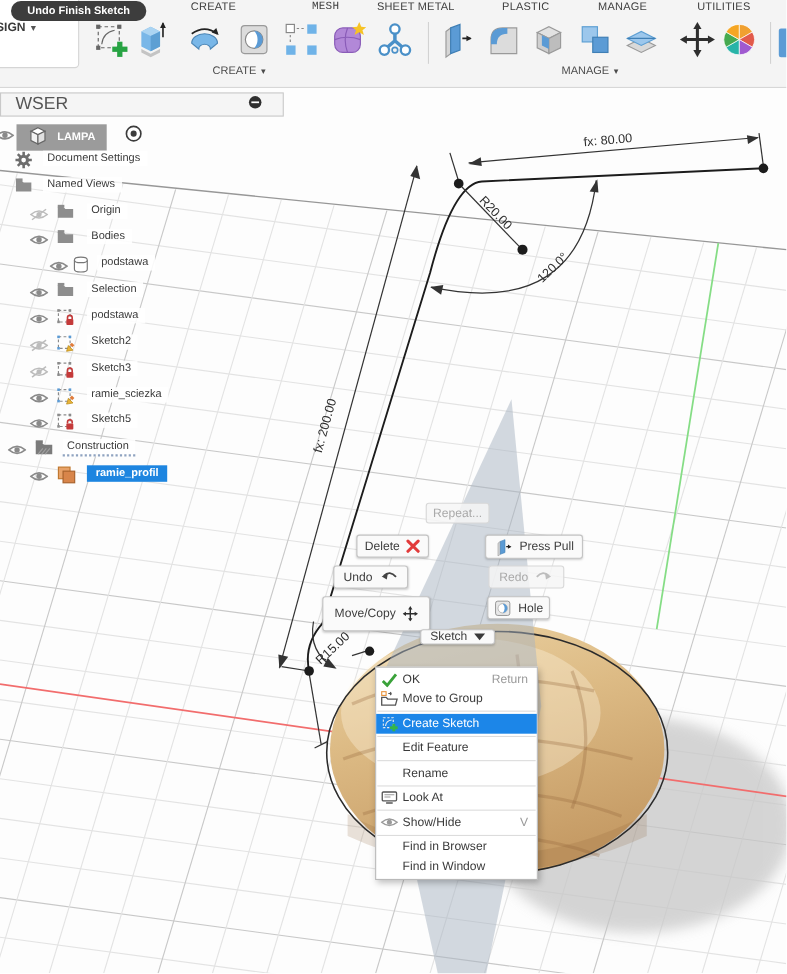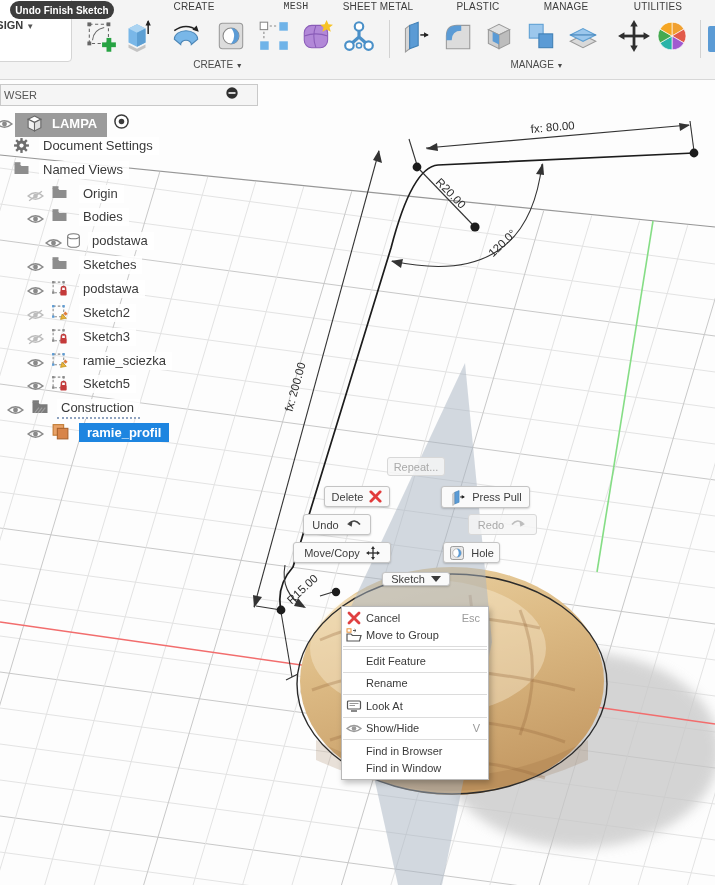--- a/index.html
+++ b/index.html
@@ -16,35 +16,35 @@
     transform:translateX(-50%); display:flex; align-items:center; justify-content:center; }
   .ribbon-div { position:absolute; top:20px; width:1px; height:38px; background:#d2d2d2; }
   .group-label { position:absolute; top:59px; transform:translateX(-50%);
     font-size:10px; color:#4a4a4a; }
   .group-label .caret { font-size:7px; color:#4a4a4a; }
   #workspace-box { position:absolute; left:-14px; top:-8px; width:86px; height:70px;
     background:#fff; border:1px solid #d5d5d5; border-radius:4px; }
   #workspace-label { position:absolute; left:2px; top:26px; font-size:11px;
     font-weight:bold; color:#3a3a3a; }
   #workspace-label .caret { font-size:8px; color:#555; }
-  #tooltip-pill { position:absolute; left:10px; top:1px; width:104px; height:18px;
+  #tooltip-pill { position:absolute; left:10px; top:1px; width:123px; height:18px;
     background:#3d3d3d; border-radius:9px; color:#fff; font-size:10px; font-weight:bold;
     display:flex; align-items:center; justify-content:center; z-index:40; white-space:nowrap; }
   #partial-icon { position:absolute; right:0; top:26px; width:7px; height:26px;
     background:#5b9bd5; border-radius:2px 0 0 2px; }
 
   
   #browser { position:absolute; left:0; top:84px; width:260px; z-index:20; }
   #browser-header { position:absolute; left:0; top:0; width:258px; height:22px;
     background:rgba(245,245,245,.96); border:1px solid #c9c9c9;
     display:flex; align-items:center; }
-  #browser-header .hdr-label { font-size:11px; color:#555; margin-left:3px; flex:1; }
+  #browser-header .hdr-label { font-size:16px; color:#555; margin-left:13px; flex:1; }
   .tree-row { position:absolute; height:20px; display:flex; align-items:center; }
   .tree-chip { background:rgba(255,255,255,.88); padding:1px 6px 2px 4px;
-    font-size:13px; color:#3a3a3a; white-space:nowrap; }
+    font-size:10px; color:#3a3a3a; white-space:nowrap; }
   .tree-chip.gray { background:#9b9b9b; color:#fff; font-weight:bold; padding:2px 10px; }
   .tree-chip.blue { background:#1d85e0; color:#fff; font-weight:bold; padding:2px 8px; }
   .tree-ico { position:absolute; top:1px; }
   .tree-eye { position:absolute; top:4px; cursor:pointer; }
   .construction-dots { border-bottom:2px dotted #8fa3c0; }
 
   
   #viewport { position:absolute; left:0; top:0; width:715px; height:885px; z-index:1; }
 
   
@@ -437,21 +437,21 @@
         </div>
         <div class="tree-row" style="top: 171px; left: 0px;">
           <span class="tree-eye" style="left: 27px;"><svg width="17" height="12" viewBox="0 0 16 11">
               <path d="M1,5.5 Q8,-0.5 15,5.5 Q8,11.5 1,5.5 Z" fill="none" stroke="#8a8a8a" stroke-width="1.4"></path>
               <circle cx="8" cy="5.5" r="2.3" fill="#8a8a8a"></circle>
             </svg></span>
           <span class="tree-ico" style="left: 51px;"><svg width="17" height="14" viewBox="0 0 16 14">
               <path d="M1,3 L6,3 L8,5 L15,5 L15,13 L1,13 Z" fill="#8d8d8d"></path>
               <rect x="1" y="1.2" width="6" height="2.4" fill="#8d8d8d"></rect>
             </svg></span>
-          <span class="tree-chip" style="position: absolute; left: 79px; top: 1px;"><span>Sketches</span></span>
+          <span class="tree-chip" style="position: absolute; left: 79px; top: 1px;"><span>Selection</span></span>
         </div>
         <div class="tree-row" style="top: 195px; left: 0px;">
           <span class="tree-eye" style="left: 27px;"><svg width="17" height="12" viewBox="0 0 16 11">
               <path d="M1,5.5 Q8,-0.5 15,5.5 Q8,11.5 1,5.5 Z" fill="none" stroke="#8a8a8a" stroke-width="1.4"></path>
               <circle cx="8" cy="5.5" r="2.3" fill="#8a8a8a"></circle>
             </svg></span>
           <span class="tree-ico" style="left: 51px;"><svg width="18" height="17" viewBox="0 0 17 16">
               <rect x="2" y="2" width="10" height="10" fill="none" stroke="#8a8a8a" stroke-dasharray="2.4,2"></rect>
               <rect x="1" y="1" width="2.2" height="2.2" fill="#8a8a8a"></rect>
               <rect x="10.8" y="1" width="2.2" height="2.2" fill="#8a8a8a"></rect>
@@ -577,30 +577,30 @@
       </div>
       <div class="mark-btn" style="left: 303px; top: 514px; width: 68px; height: 21px;">
         <span>Undo</span>
         <span style="display: flex;">
           <svg width="17" height="13" viewBox="0 0 18 14">
             <path d="M4,6 Q10,0 16,7" fill="none" stroke="#444" stroke-width="1.8"></path>
             <polygon points="2,6.5 8,3.5 7,9.5" fill="#444"></polygon>
           </svg>
         </span>
       </div>
-      <div class="mark-btn disabled" style="left: 468px; top: 514px; width: 69px; height: 21px;">
+      <div class="mark-btn disabled" style="left: 444px; top: 514px; width: 69px; height: 21px;">
         <span>Redo</span>
         <span style="display: flex;">
           <svg width="17" height="13" viewBox="0 0 18 14">
             <path d="M14,6 Q8,0 2,7" fill="none" stroke="#bdbdbd" stroke-width="1.8"></path>
             <polygon points="16,6.5 10,3.5 11,9.5" fill="#bdbdbd"></polygon>
           </svg>
         </span>
       </div>
-      <div class="mark-btn" style="left: 293px; top: 542px; width: 98px; height: 21px;">
+      <div class="mark-btn" style="left: 293px; top: 542px; width: 98px; height: 32px;">
         <span>Move/Copy</span>
         <span style="display: flex;">
           <svg width="14" height="14" viewBox="0 0 32 32">
             <g stroke="#2e2e2e" stroke-width="3">
               <line x1="16" y1="4" x2="16" y2="28"></line>
               <line x1="4" y1="16" x2="28" y2="16"></line>
             </g>
             <g fill="#2e2e2e">
               <polygon points="16,0 11.5,7 20.5,7"></polygon>
               <polygon points="16,32 11.5,25 20.5,25"></polygon>
@@ -626,41 +626,49 @@
           <svg width="10" height="8" viewBox="0 0 10 8">
             <polygon points="0,1 10,1 5,7" fill="#3a3a3a"></polygon>
           </svg>
         </span>
       </div>
     </div>
 
   <div id="context-menu">
       <div class="cm-item">
         <span class="cm-ico">
-          <svg width="14" height="14" viewBox="0 0 14 14">
-            <g stroke="#e04040" stroke-width="2.8" stroke-linecap="round">
-              <line x1="2" y1="2" x2="12" y2="12"></line>
-              <line x1="12" y1="2" x2="2" y2="12"></line>
-            </g>
-          </svg>
-        </span>
-        <span class="cm-label">Cancel</span>
-        <span class="cm-short">Esc</span>
+          <svg width="16" height="14" viewBox="0 0 16 14">
+            <path d="M2,8 L6,12 L14,2" fill="none" stroke="#3aa23a" stroke-width="2.6"></path>
+          </svg>
+        </span>
+        <span class="cm-label">OK</span>
+        <span class="cm-short">Return</span>
       </div>
       <div class="cm-item">
         <span class="cm-ico">
           <svg width="16" height="14" viewBox="0 0 16 14">
             <rect x="1" y="0.8" width="4" height="3.4" fill="#fff" stroke="#e8923a"></rect>
             <path d="M7,2.5 L10,2.5 M10,2.5 L8.6,1.2 M10,2.5 L8.6,3.8" stroke="#555" fill="none"></path>
             <path d="M1,6 L5,6 L6.5,7.5 L15,7.5 L13.5,13 L1,13 Z" fill="#fff" stroke="#555" stroke-width="1.2"></path>
           </svg>
         </span>
         <span class="cm-label">Move to Group</span>
       </div>
       <div class="cm-sep"></div>
+      <div class="cm-item hl">
+        <span class="cm-ico">
+          <svg width="15" height="14" viewBox="0 0 15 14">
+            <rect x="1.5" y="1.5" width="9" height="9" fill="none" stroke="#eee" stroke-dasharray="2,1.6"></rect>
+            <path d="M3.5,9 Q4,4 9,3.5" fill="none" stroke="#eee"></path>
+            <rect x="7.5" y="9.3" width="7" height="2.6" fill="#35b54a"></rect>
+            <rect x="9.7" y="7.1" width="2.6" height="7" fill="#35b54a"></rect>
+          </svg>
+        </span>
+        <span class="cm-label">Create Sketch</span>
+      </div>
       <div class="cm-sep"></div>
       <div class="cm-item">
         <span class="cm-ico"></span>
         <span class="cm-label">Edit Feature</span>
       </div>
       <div class="cm-sep"></div>
       <div class="cm-item">
         <span class="cm-ico"></span>
         <span class="cm-label">Rename</span>
       </div>

